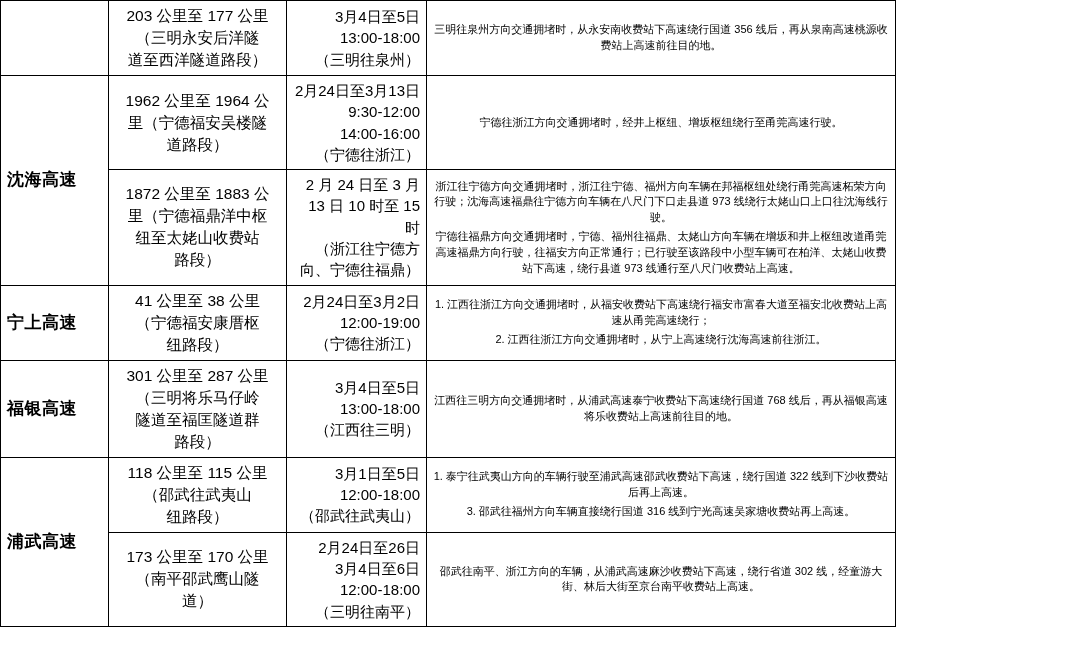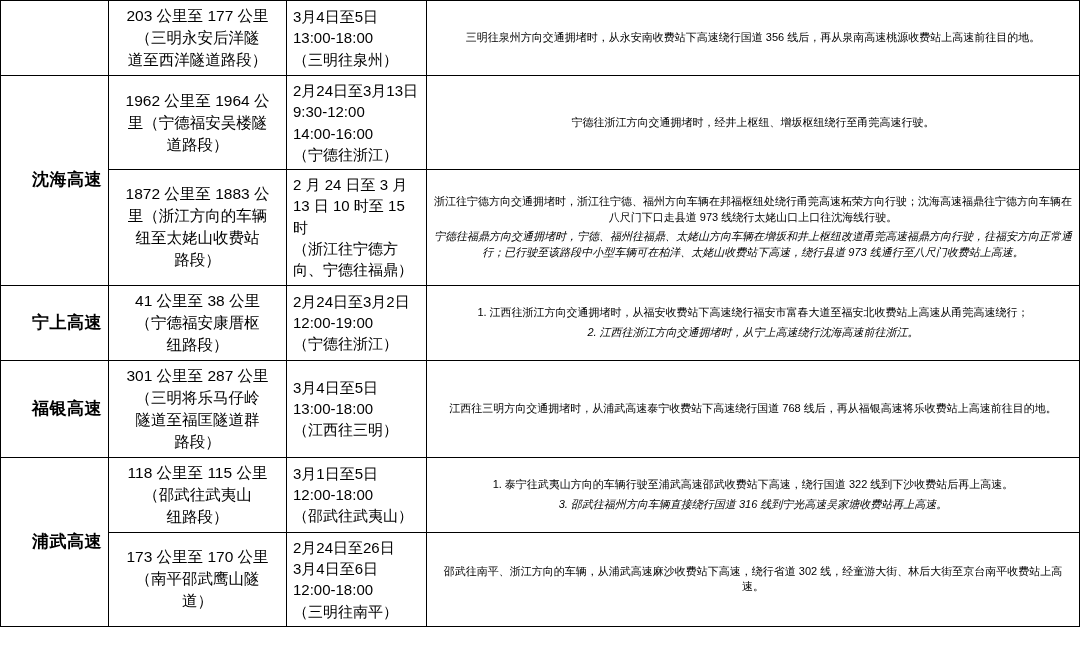--- a/index.html
+++ b/index.html
@@ -10,59 +10,58 @@
   body {
     width: 1080px;
     height: 662px;
     font-family: "Liberation Sans", "DejaVu Sans", sans-serif;
     color: #000000;
     overflow: hidden;
   }
   table.hwy-table {
     border-collapse: collapse;
     table-layout: fixed;
-    width: 1080px;
+    width: 896px;
     border: 1px solid #000;
   }
   table.hwy-table td {
     border: 1px solid #000;
     vertical-align: middle;
     padding: 4px 6px;
     line-height: 1.42;
     box-sizing: border-box;
   }
   td.col-road {
     width: 108px;
-    text-align: right;
+    text-align: left;
     font-size: 17px;
     font-weight: 700;
     letter-spacing: 0.5px;
   }
   td.col-section {
     width: 178px;
     text-align: center;
     font-size: 15.5px;
   }
   td.col-time {
     width: 140px;
-    text-align: left;
+    text-align: right;
     font-size: 15px;
   }
   td.col-desc {
     text-align: center;
     font-size: 11px;
     padding: 6px 10px 6px 10px;
     line-height: 1.55;
   }
   .desc-p {
     margin: 0;
   }
   .desc-p + .desc-p {
     margin-top: 4px;
-    font-style: italic;
   }
   .time-line {
     display: block;
   }
   .sec-line {
     display: block;
   }
 </style>
 </head>
 <body>
@@ -101,21 +100,21 @@
         <span class="time-line">（宁德往浙江）</span>
       </td>
       <td class="col-desc">
         <p class="desc-p">宁德往浙江方向交通拥堵时，经井上枢纽、增坂枢纽绕行至甬莞高速行驶。</p>
       </td>
     </tr>
 
     <tr>
       <td class="col-section">
         <span class="sec-line">1872 公里至 1883 公</span>
-        <span class="sec-line">里（浙江方向的车辆</span>
+        <span class="sec-line">里（宁德福鼎洋中枢</span>
         <span class="sec-line">纽至太姥山收费站</span>
         <span class="sec-line">路段）</span>
       </td>
       <td class="col-time">
         <span class="time-line">2 月 24 日至 3 月</span>
         <span class="time-line">13 日 10 时至 15 时</span>
         <span class="time-line">（浙江往宁德方</span>
         <span class="time-line">向、宁德往福鼎）</span>
       </td>
       <td class="col-desc">

